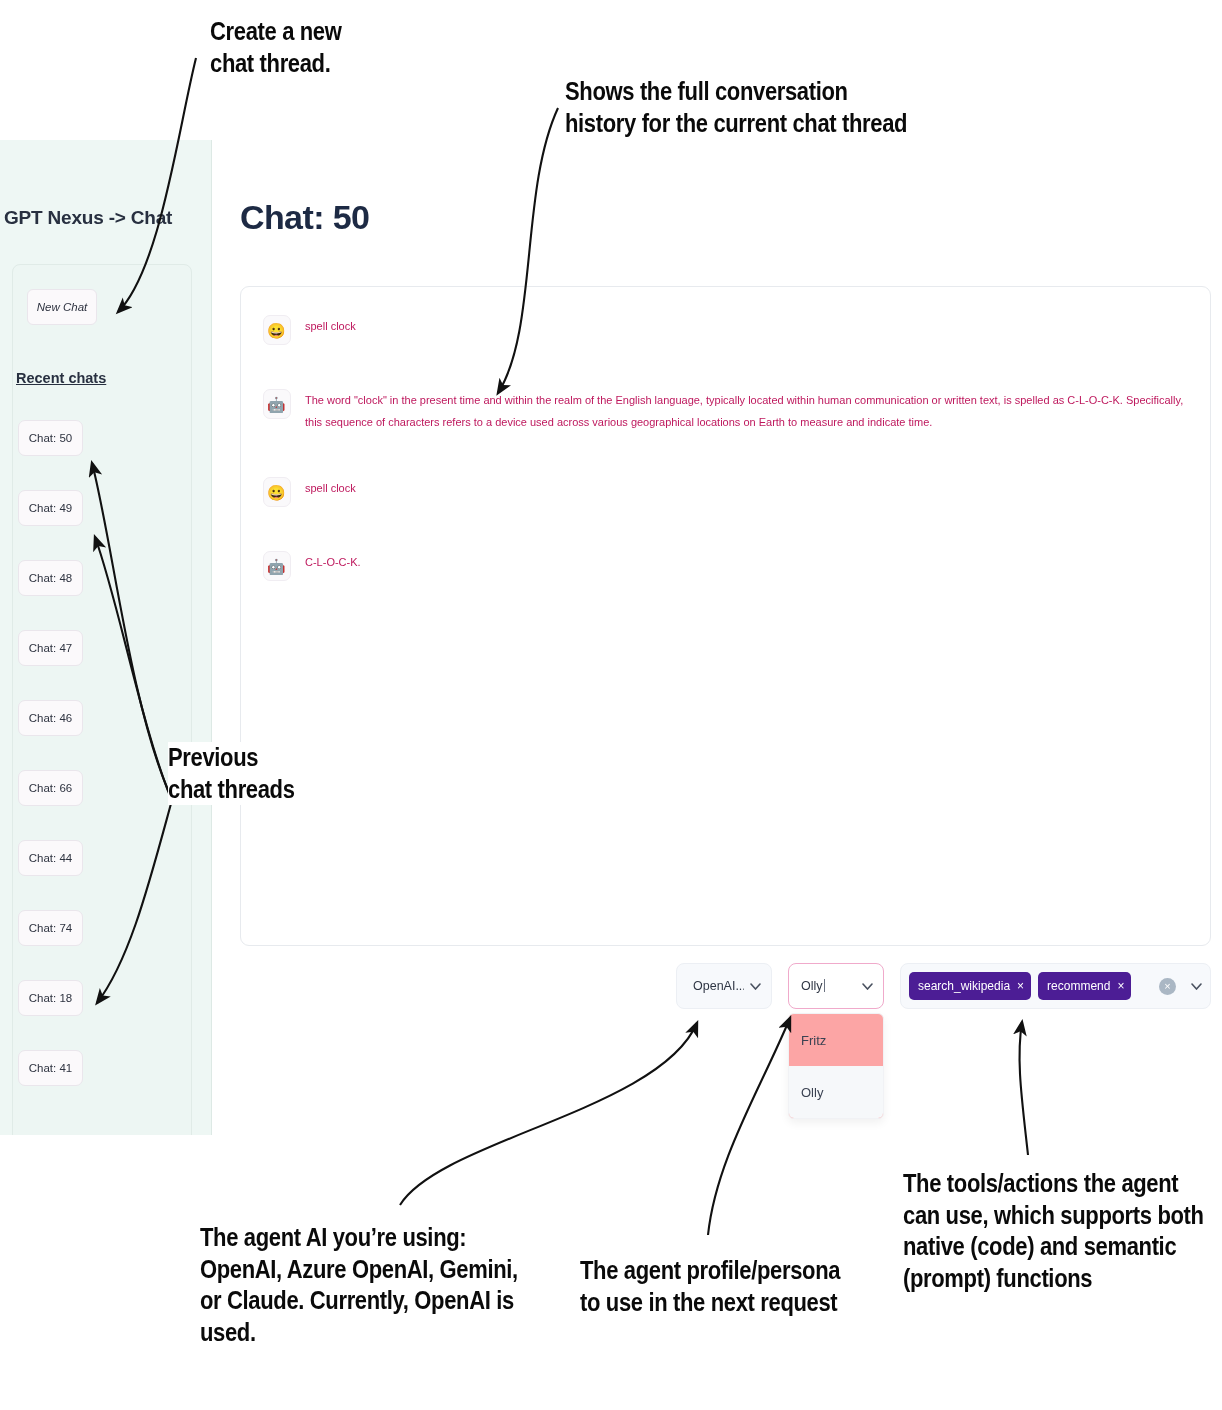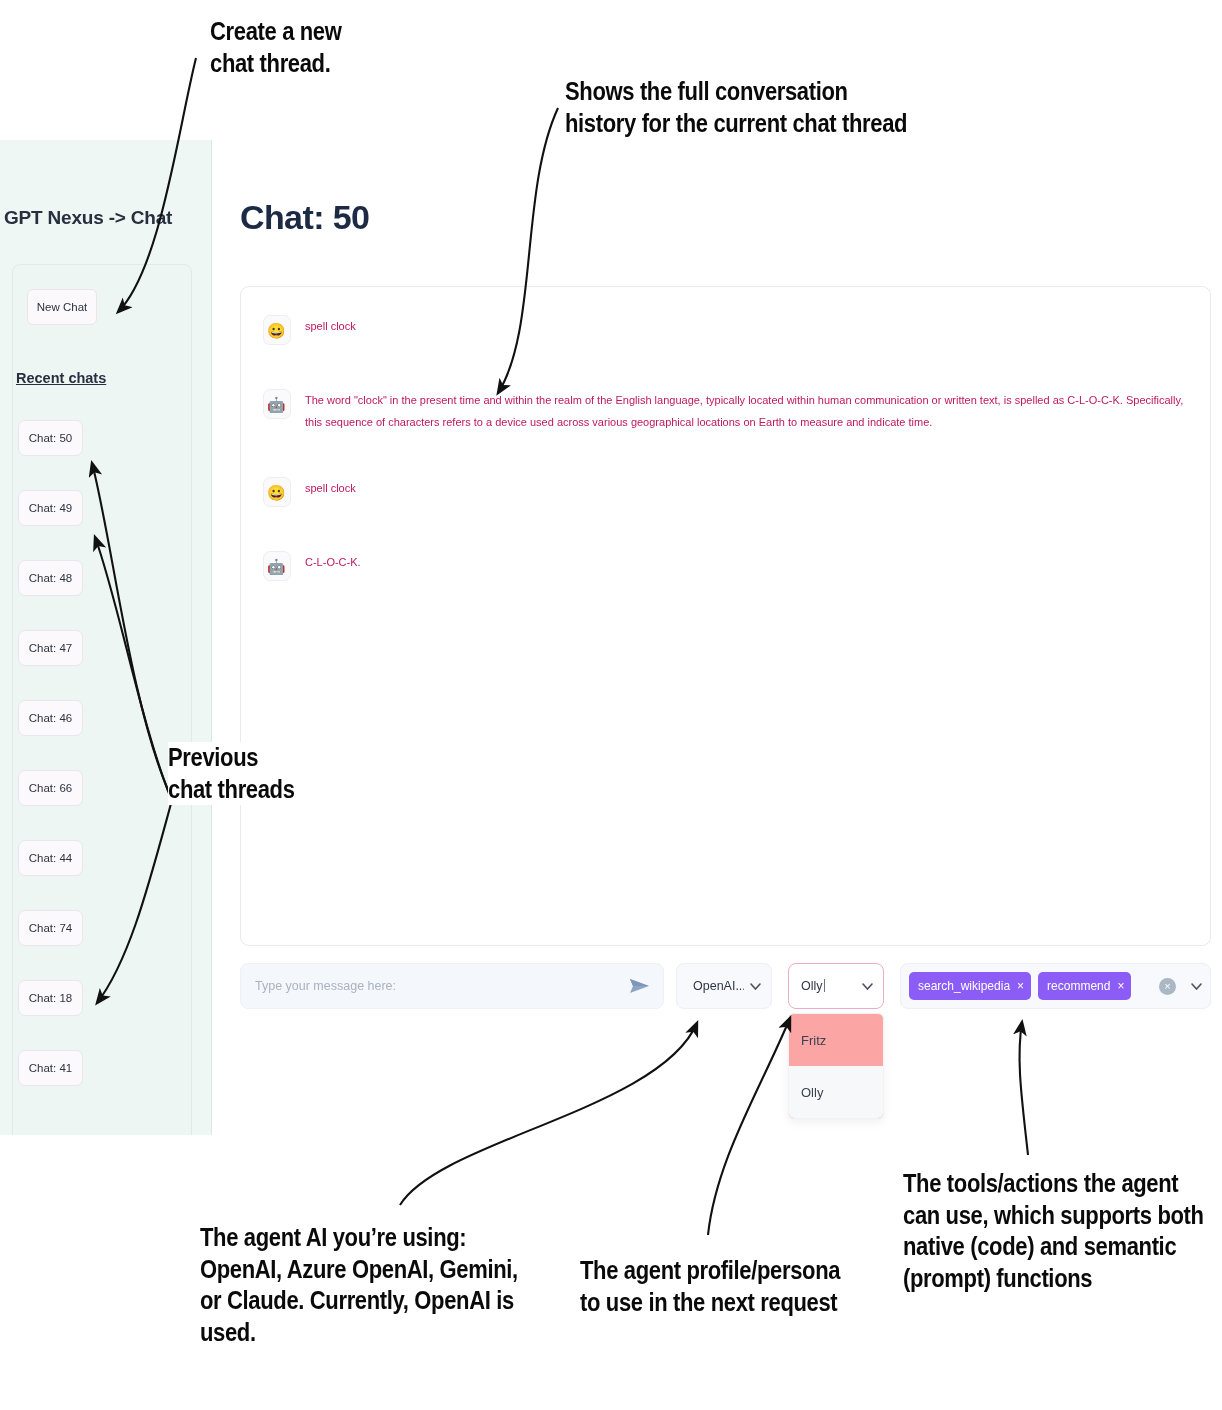--- a/index.html
+++ b/index.html
@@ -54,20 +54,21 @@
     width: 70px; height: 36px;
     background: #fbf9fb;
     border: 1px solid #eae6ec;
     border-radius: 6px;
     box-sizing: border-box;
     display: flex; align-items: center; justify-content: center;
     font-size: 11.5px;
     color: #2e3340;
     font-weight: 400;
     cursor: pointer;
+    font-style: italic;
   }
   #new-chat-btn { top: 24px; }
   #recent-label {
     position: absolute;
     left: 3px; top: 105px;
     font-size: 14.5px;
     font-weight: 700;
     color: #283040;
     text-decoration: underline;
   }
@@ -239,21 +240,21 @@
     width: 311px; height: 46px;
     background: #f7f9fc;
     border: 1px solid #eceff4;
     border-radius: 8px;
     box-sizing: border-box;
     display: flex; align-items: center;
     padding: 0 8px;
   }
   .tool-chip {
     height: 28px;
-    background: #8b5cf6;
+    background: #4c1d95;
     border-radius: 5px;
     display: flex; align-items: center;
     padding: 0 7px 0 9px;
     margin-right: 7px;
     font-size: 12px;
     color: #ffffff;
     white-space: nowrap;
     cursor: pointer;
   }
   .chip-x {
@@ -360,27 +361,20 @@
           <div class="msg-body">spell clock</div>
         </div>
         <div class="msg">
           <div class="avatar">🤖</div>
           <div class="msg-body">C-L-O-C-K.</div>
         </div>
       </div>
 
     <div id="composer">
 
-      <div id="message-input-wrap">
-        <input id="message-input" type="text" placeholder="Type your message here:" style="">
-        <svg id="send-icon" viewBox="0 0 22 18">
-          <path d="M1 2 L20 9 L1 16 L4 9 Z" fill="#8fa5c4"></path>
-          <path d="M1 2 L20 9 L4 9 Z" fill="#7d97ba"></path>
-        </svg>
-      </div>
 
       <div class="select-box" id="model-select">
         <span class="sel-value">OpenAI...</span>
         <svg class="caret" viewBox="0 0 11 7">
           <path d="M1 1 L5.5 6 L10 1" stroke="#4a5260" stroke-width="1.6" fill="none" stroke-linecap="round"></path>
         </svg>
       </div>
 
       <div class="select-box" id="persona-select">
         <span class="sel-value" id="persona-caret-text">Olly</span>

